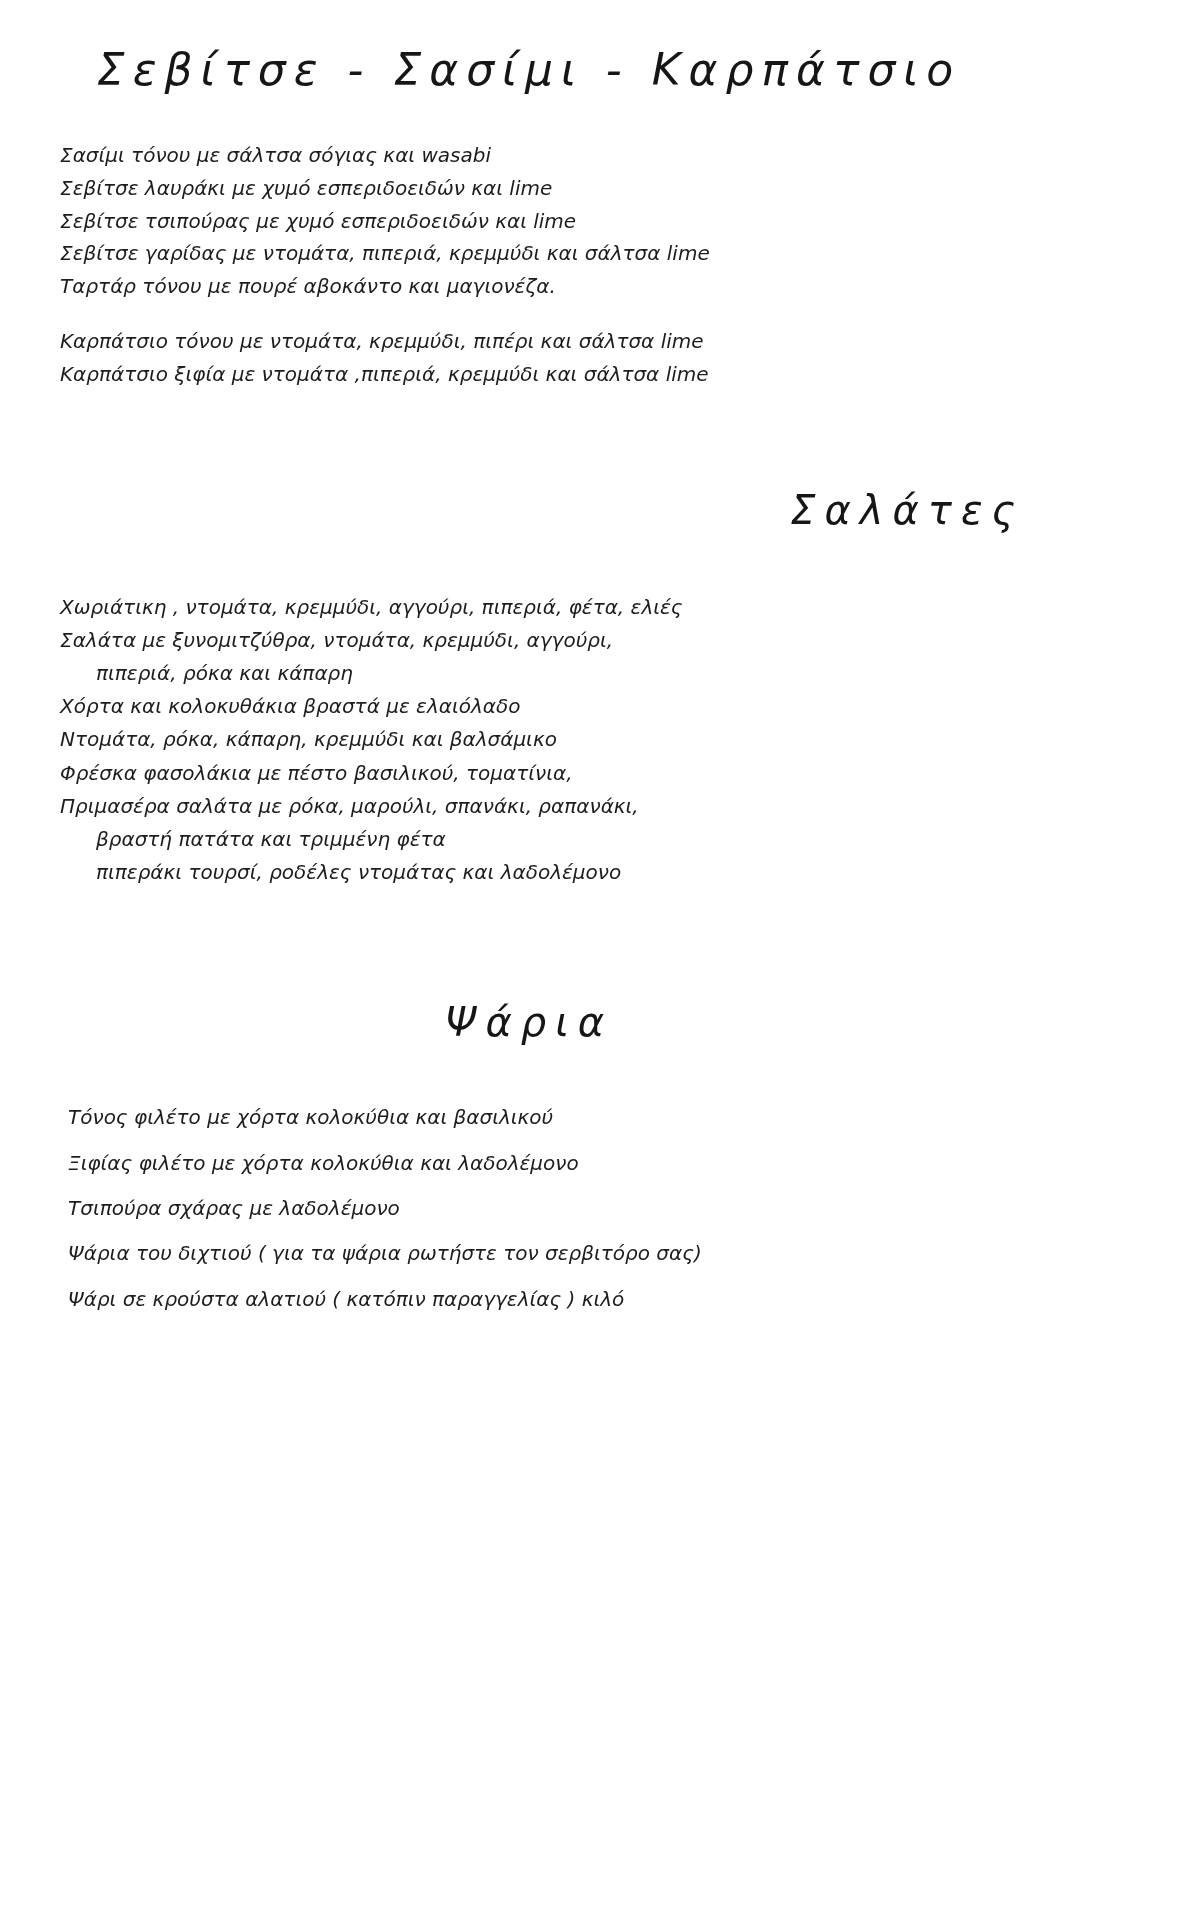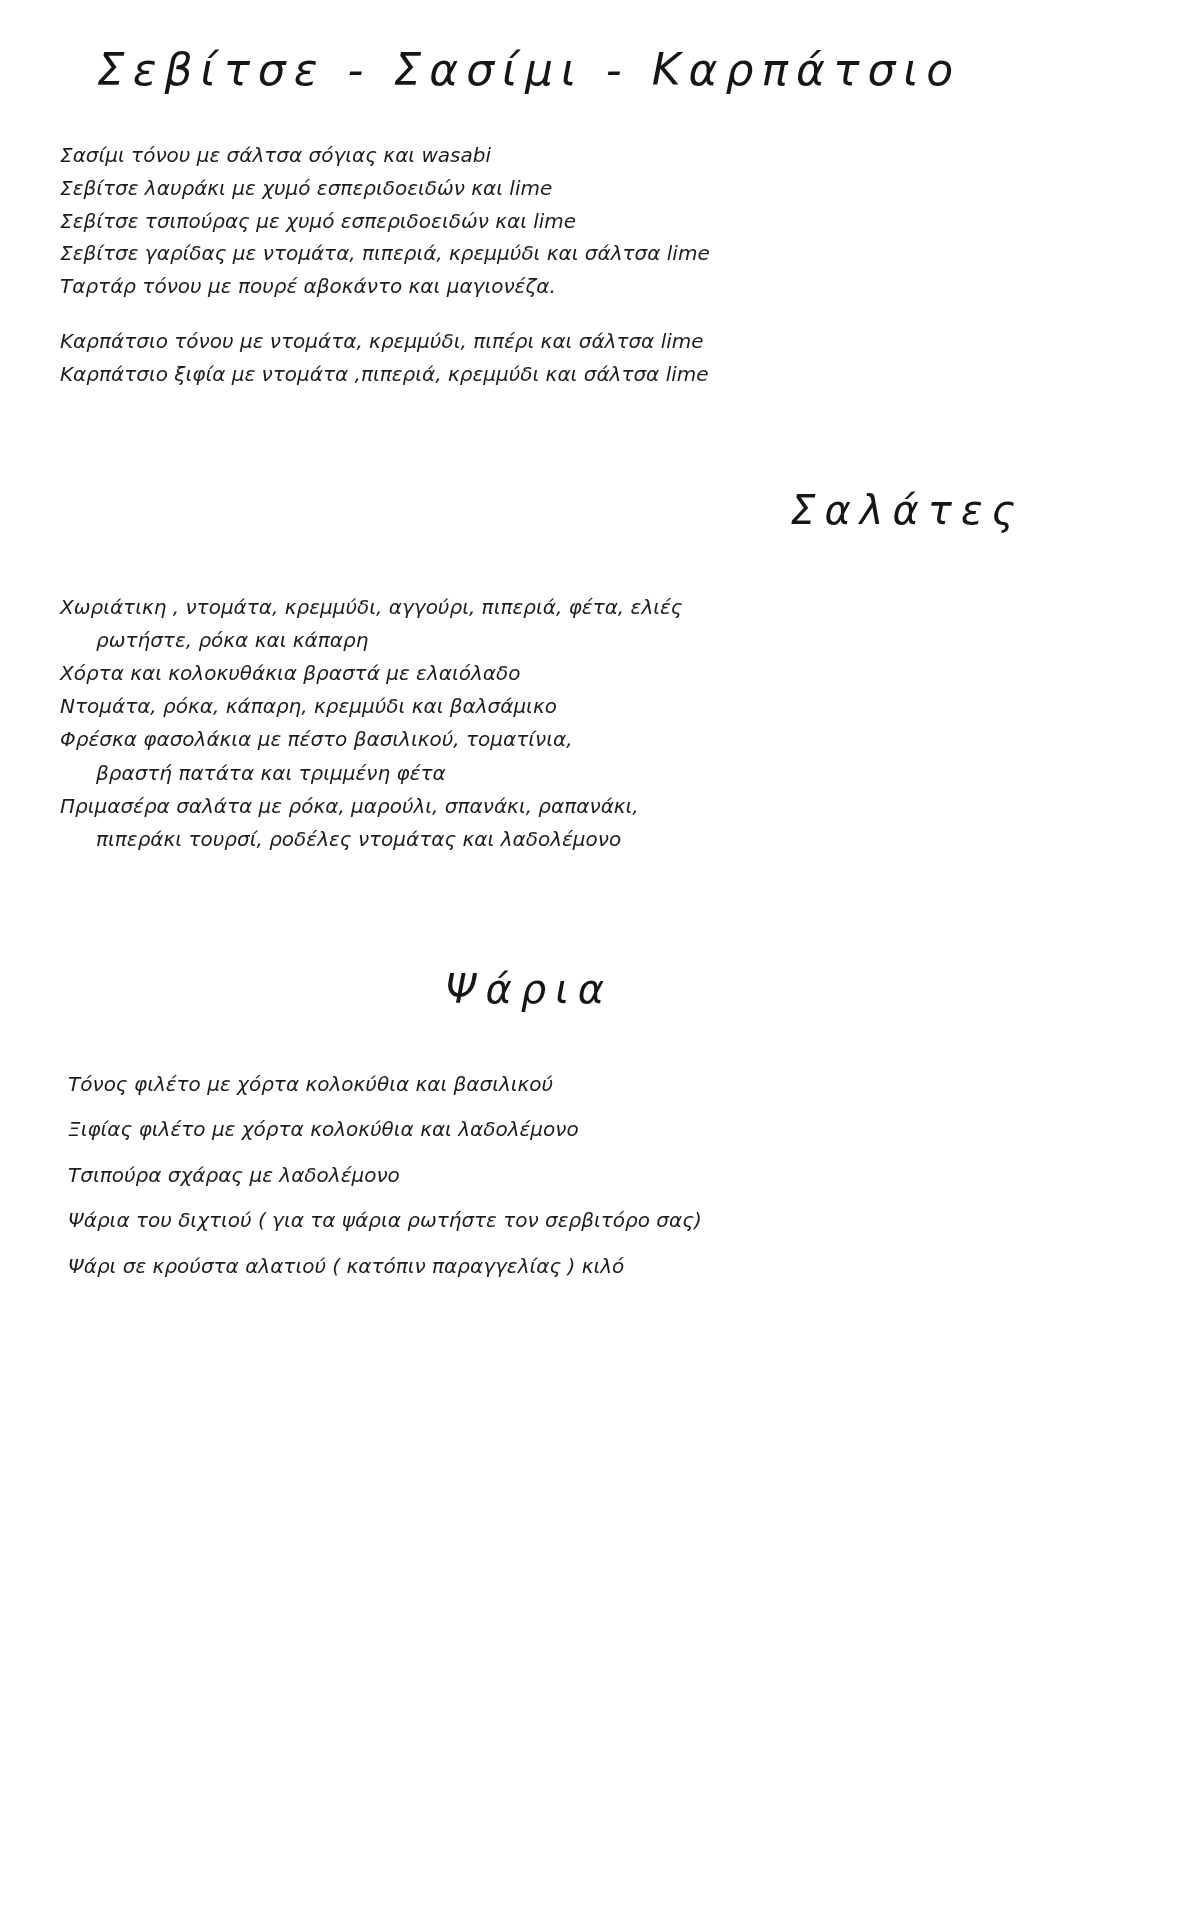--- a/index.html
+++ b/index.html
@@ -106,26 +106,27 @@
       <li class="line">Ταρτάρ τόνου με πουρέ αβοκάντο και μαγιονέζα.</li>
       <li class="line gap-before">Καρπάτσιο τόνου με ντομάτα, κρεμμύδι, πιπέρι και σάλτσα lime</li>
       <li class="line">Καρπάτσιο ξιφία με ντομάτα ,πιπεριά, κρεμμύδι και σάλτσα lime</li>
     </ul>
   </section>
 
   <section class="section block-salates">
     <h2 class="section-title title-sub title-salates">Σαλάτες</h2>
     <ul class="lines">
       <li class="line">Χωριάτικη , ντομάτα, κρεμμύδι, αγγούρι, πιπεριά, φέτα, ελιές</li>
-      <li class="line indent">ρωτήστε, ρόκα και κάπαρη</li>
+      <li class="line">Σαλάτα με ξυνομιτζύθρα, ντομάτα, κρεμμύδι, αγγούρι,</li>
+      <li class="line indent">πιπεριά, ρόκα και κάπαρη</li>
       <li class="line">Χόρτα και κολοκυθάκια βραστά με ελαιόλαδο</li>
       <li class="line">Ντομάτα, ρόκα, κάπαρη, κρεμμύδι και βαλσάμικο</li>
       <li class="line">Φρέσκα φασολάκια με πέστο βασιλικού, τοματίνια,</li>
+      <li class="line">Πριμασέρα σαλάτα με ρόκα, μαρούλι, σπανάκι, ραπανάκι,</li>
       <li class="line indent">βραστή πατάτα και τριμμένη φέτα</li>
-      <li class="line">Πριμασέρα σαλάτα με ρόκα, μαρούλι, σπανάκι, ραπανάκι,</li>
       <li class="line indent">πιπεράκι τουρσί, ροδέλες ντομάτας και λαδολέμονο</li>
     </ul>
   </section>
 
   <section class="section block-psaria">
     <h2 class="section-title title-sub title-psaria">Ψάρια</h2>
     <ul class="lines">
       <li class="line">Τόνος φιλέτο με χόρτα κολοκύθια και βασιλικού</li>
       <li class="line">Ξιφίας φιλέτο με χόρτα κολοκύθια και λαδολέμονο</li>
       <li class="line">Τσιπούρα σχάρας με λαδολέμονο</li>

